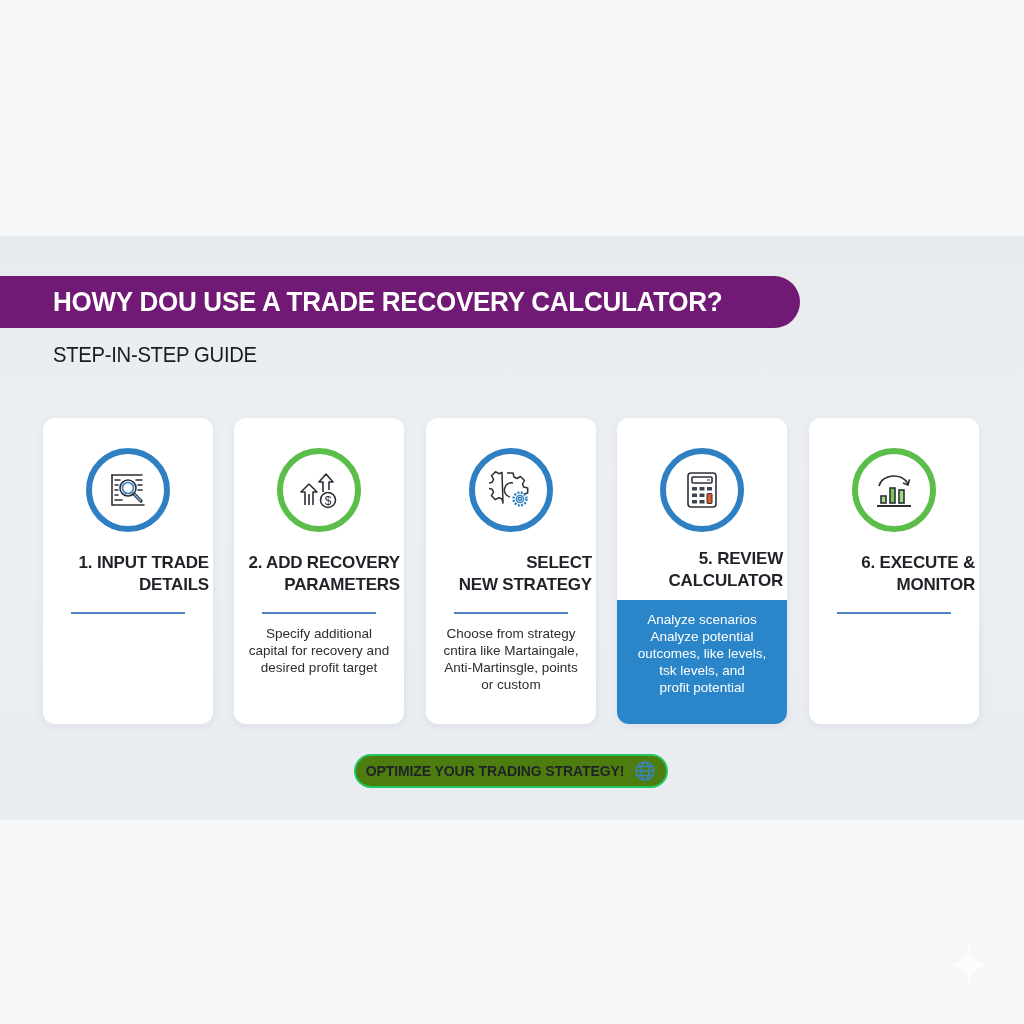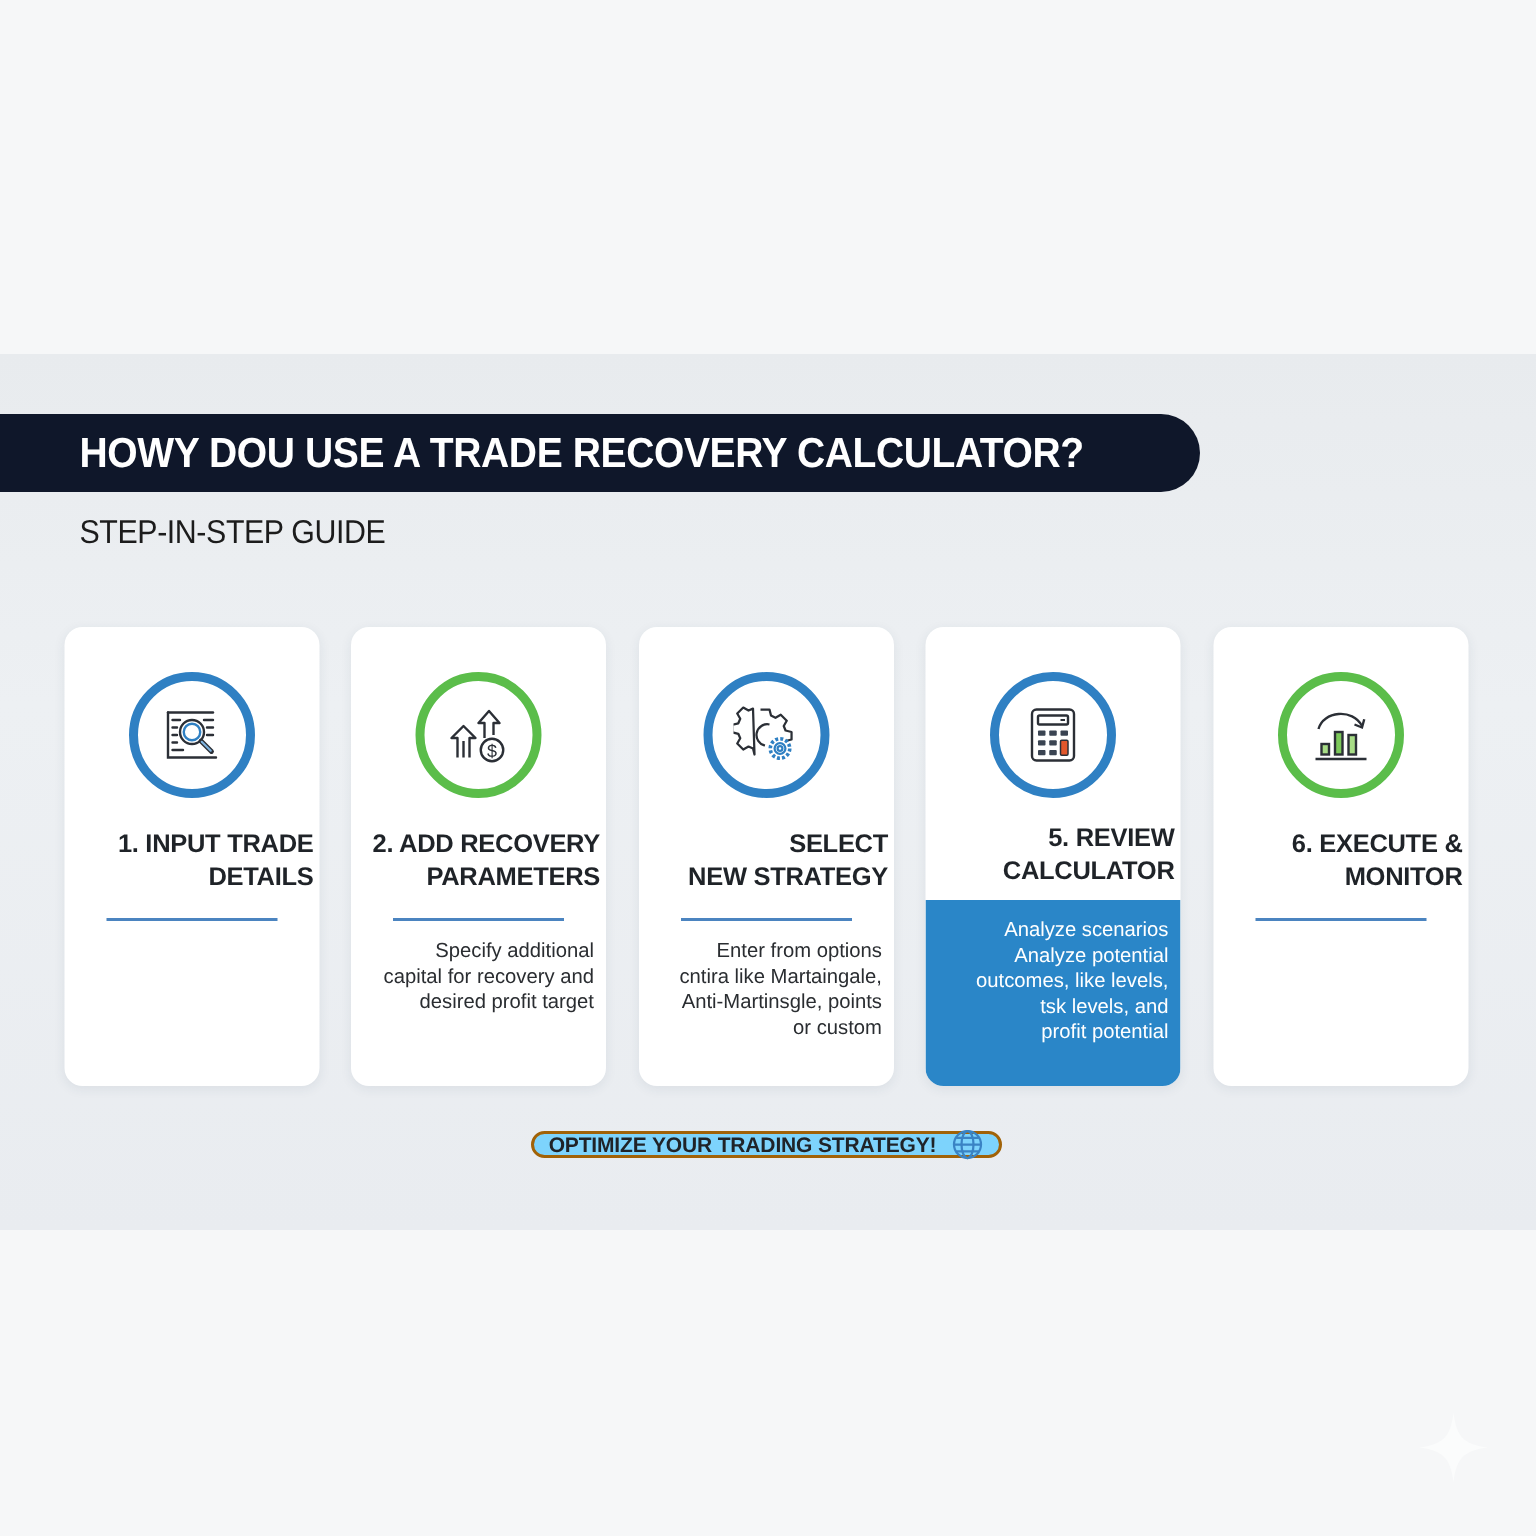--- a/index.html
+++ b/index.html
@@ -7,21 +7,21 @@
     width:1024px; height:1024px; position:relative; overflow:hidden;
     background:#f6f7f8;
     font-family:"Liberation Sans", "DejaVu Sans", sans-serif;
   }
   .panel {
     position:absolute; left:0; top:236px; width:1024px; height:584px;
     background:linear-gradient(180deg,#e8ebee 0%,#edf0f3 40%,#e9ecf0 100%);
   }
   .banner {
     position:absolute; left:0; top:276px; width:800px; height:52px;
-    background:#0f172a;
+    background:#701a75;
     border-radius:0 26px 26px 0;
     display:flex; align-items:center;
   }
   .banner-title {
     margin-left:53px; color:#ffffff; font-weight:700; font-size:28px;
     letter-spacing:-0.3px; white-space:nowrap;
     transform:scaleX(0.93); transform-origin:left center;
   }
   .subtitle {
     position:absolute; left:53px; top:342px; font-size:22px; color:#1c1c1c;
@@ -47,30 +47,30 @@
   }
   .card-title span { display:block; white-space:nowrap;text-align:right; }
   .divider {
     position:absolute; left:28px; right:28px; top:194px; height:2px;
     background:#2b6fb5; opacity:0.85;
   }
   .card-desc {
     position:absolute; left:8px; right:8px; top:207px;
     text-align:center; font-size:13.5px; line-height:17px; color:#2a2d31;
   }
-  .card-desc span { display:block; white-space:nowrap;text-align:right; }
+  .card-desc span { display:block; white-space:nowrap; }
   .card.highlight .blue-panel {
     position:absolute; left:0; right:0; top:182px; bottom:0;
     background:#2a86c8;
   }
   .card.highlight .card-desc { color:#ffffff; top:193px; }
   .cta {
-    position:absolute; left:354px; top:754px; width:314px; height:18px;
-    box-sizing:border-box; border:2px solid #a16207; border-radius:18px;
-    background:#7dd3fc;
+    position:absolute; left:354px; top:754px; width:314px; height:34px;
+    box-sizing:border-box; border:2px solid #22c55e; border-radius:18px;
+    background:#4d7c0f;
     display:flex; align-items:center; justify-content:center; gap:10px;
   }
   .cta-label {
     font-weight:700; font-size:14px; color:#1f2328; letter-spacing:-0.1px;
   }
   .sparkle {
     position:absolute; left:944px; top:940px; width:50px; height:50px;
   }
 </style>
 </head>
@@ -136,21 +136,21 @@
         <circle cx="31" cy="31" r="1.6"></circle>
       </g>
     </svg>
   </div>
   <div class="card-title">
     <span>SELECT</span>
     <span>NEW STRATEGY</span>
   </div>
   <div class="divider"></div>
   <div class="card-desc">
-    <span>Enter from options</span>
+    <span>Choose from strategy</span>
     <span>cntira like Martaingale,</span>
     <span>Anti-Martinsgle, points</span>
     <span>or custom</span>
   </div>
 </div>
 
 <div class="card highlight" style="left:617px">
   <div class="blue-panel"></div>
   <div class="icon-ring">
     <svg viewBox="0 0 44 44" fill="none" stroke="#2b2f36" stroke-width="1.6">

